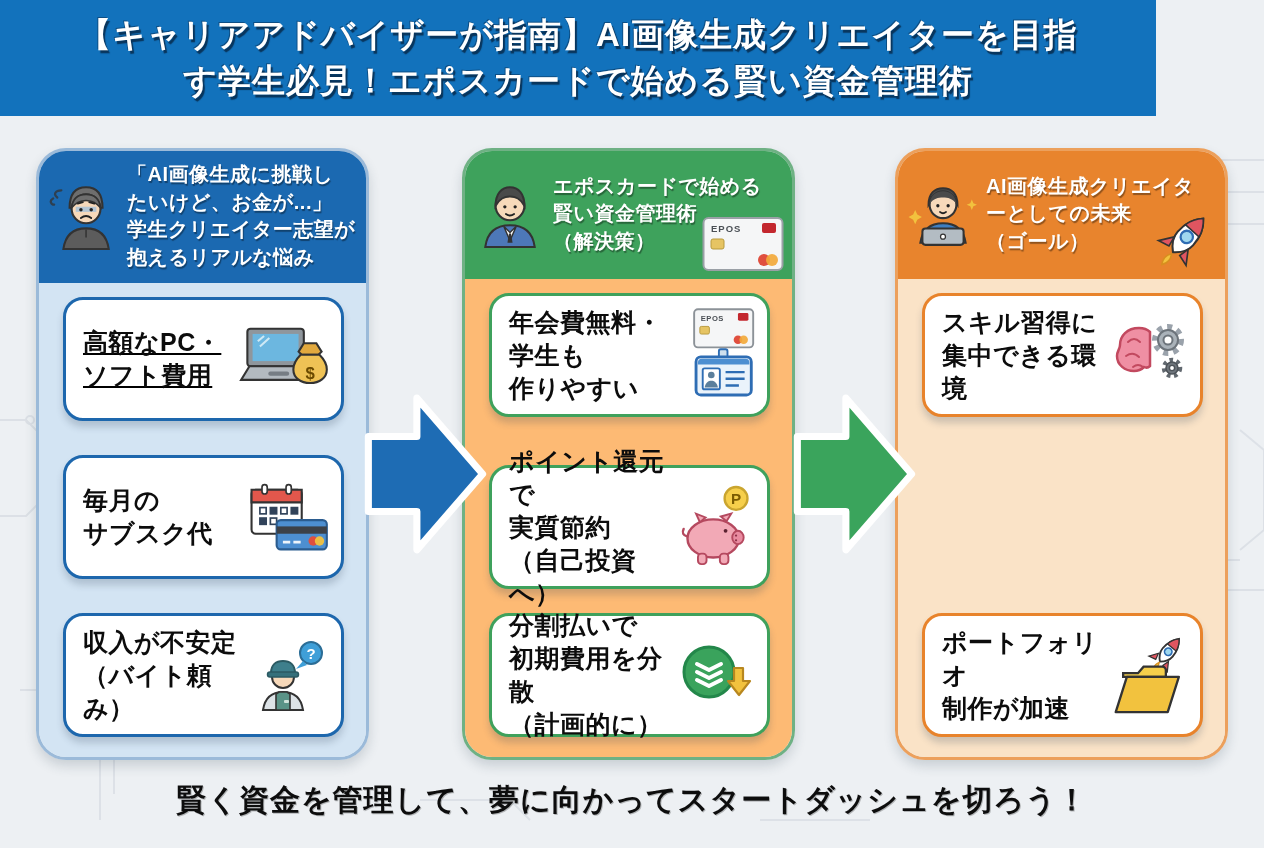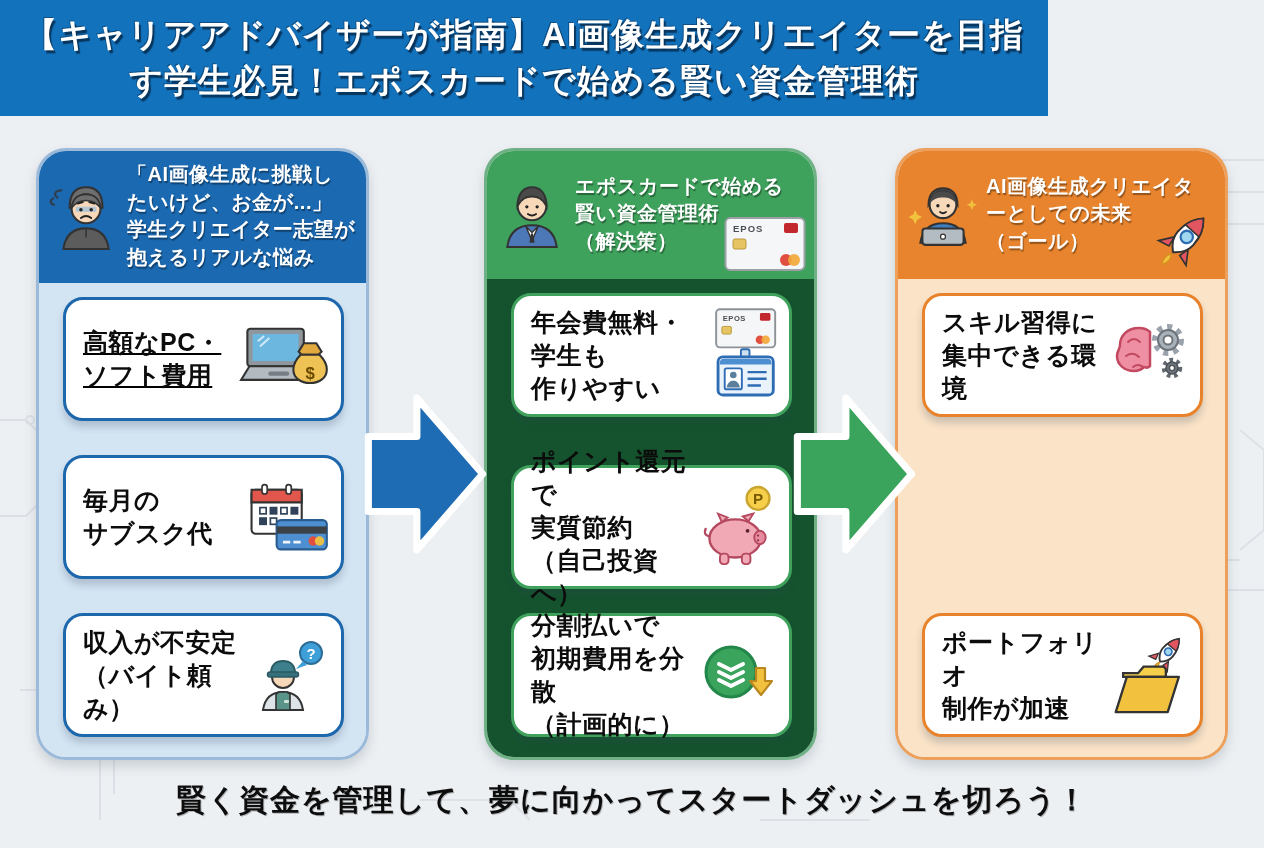--- a/index.html
+++ b/index.html
@@ -4,37 +4,37 @@
 <style>
   html,body{margin:0;padding:0;}
   body{
     width:1264px;height:848px;position:relative;overflow:hidden;
     background:#edf0f3;
     font-family:"Liberation Sans","DejaVu Sans",sans-serif;
   }
   .bg-deco{position:absolute;inset:0;pointer-events:none;}
   
   .banner{
-    position:absolute;top:0;left:0;width:1048px;height:116px;
+    position:absolute;top:0;left:0;width:1156px;height:116px;
     background:#1272bc;display:flex;align-items:center;justify-content:center;
   }
   .banner-text{
     color:#fff;font-weight:bold;font-size:33px;line-height:1.4;text-align:center;
     white-space:pre-line;letter-spacing:1px;margin:0;
     text-shadow:2px 3px 1px rgba(7,42,75,.85), -1px -1px 0 rgba(7,42,75,.5);
   }
   
   .column{
     position:absolute;top:148px;width:333px;height:612px;
     border:3px solid;border-radius:30px;box-sizing:border-box;
     display:flex;flex-direction:column;overflow:hidden;
     box-shadow:0 6px 12px rgba(40,60,80,.18);
   }
   .col-problem{left:36px;}
-  .col-solution{left:484px;}
+  .col-solution{left:462px;}
   .col-goal{left:895px;}
   .col-header{
     position:relative;min-height:128px;box-sizing:border-box;
     display:flex;align-items:center;gap:8px;padding:10px 10px 12px 10px;
   }
   .hicon{flex:0 0 auto;display:flex;}
   .col-title{
     margin:0;color:#fff;font-weight:bold;font-size:20px;line-height:1.38;
     white-space:pre-line;letter-spacing:.5px;
     text-shadow:1px 2px 1px rgba(0,0,0,.38);
@@ -202,21 +202,21 @@
       <svg width="82" height="58" viewBox="0 0 82 58">
         <rect x="1.5" y="3" width="79" height="52" rx="5" fill="#f5f6f7" stroke="#9aa0a6" stroke-width="2"></rect>
         <text x="9" y="17" font-size="9.5" font-weight="bold" fill="#4a4f55" letter-spacing="1">EPOS</text>
         <rect x="60" y="8" width="14" height="10" rx="2" fill="#c3272e"></rect>
         <rect x="9" y="24" width="13" height="10" rx="2" fill="#e6c463" stroke="#b89a3e"></rect>
         <circle cx="62" cy="45" r="6" fill="#e04f3f"></circle>
           <circle cx="70" cy="45" r="6" fill="#f2a93b" opacity="0.92"></circle>
       </svg>
     </span>
   </header>
-  <div class="col-body" style="background-color: #14532d;">
+  <div class="col-body" style="background-color: #fdba74;">
 
     <div class="card" style="border-color: rgb(63, 161, 92);">
       <p class="card-text">年会費無料・
 学生も
 作りやすい</p>
       <span class="card-icon">
         <svg width="80" height="100" viewBox="0 0 84 100">
           <rect x="18" y="2" width="62" height="40" rx="4" fill="#f5f6f7" stroke="#8c9298" stroke-width="2"></rect>
           <text x="25" y="14" font-size="8" font-weight="bold" fill="#4a4f55" letter-spacing="0.5">EPOS</text>
           <rect x="64" y="6" width="11" height="8" rx="1.5" fill="#c3272e"></rect>

